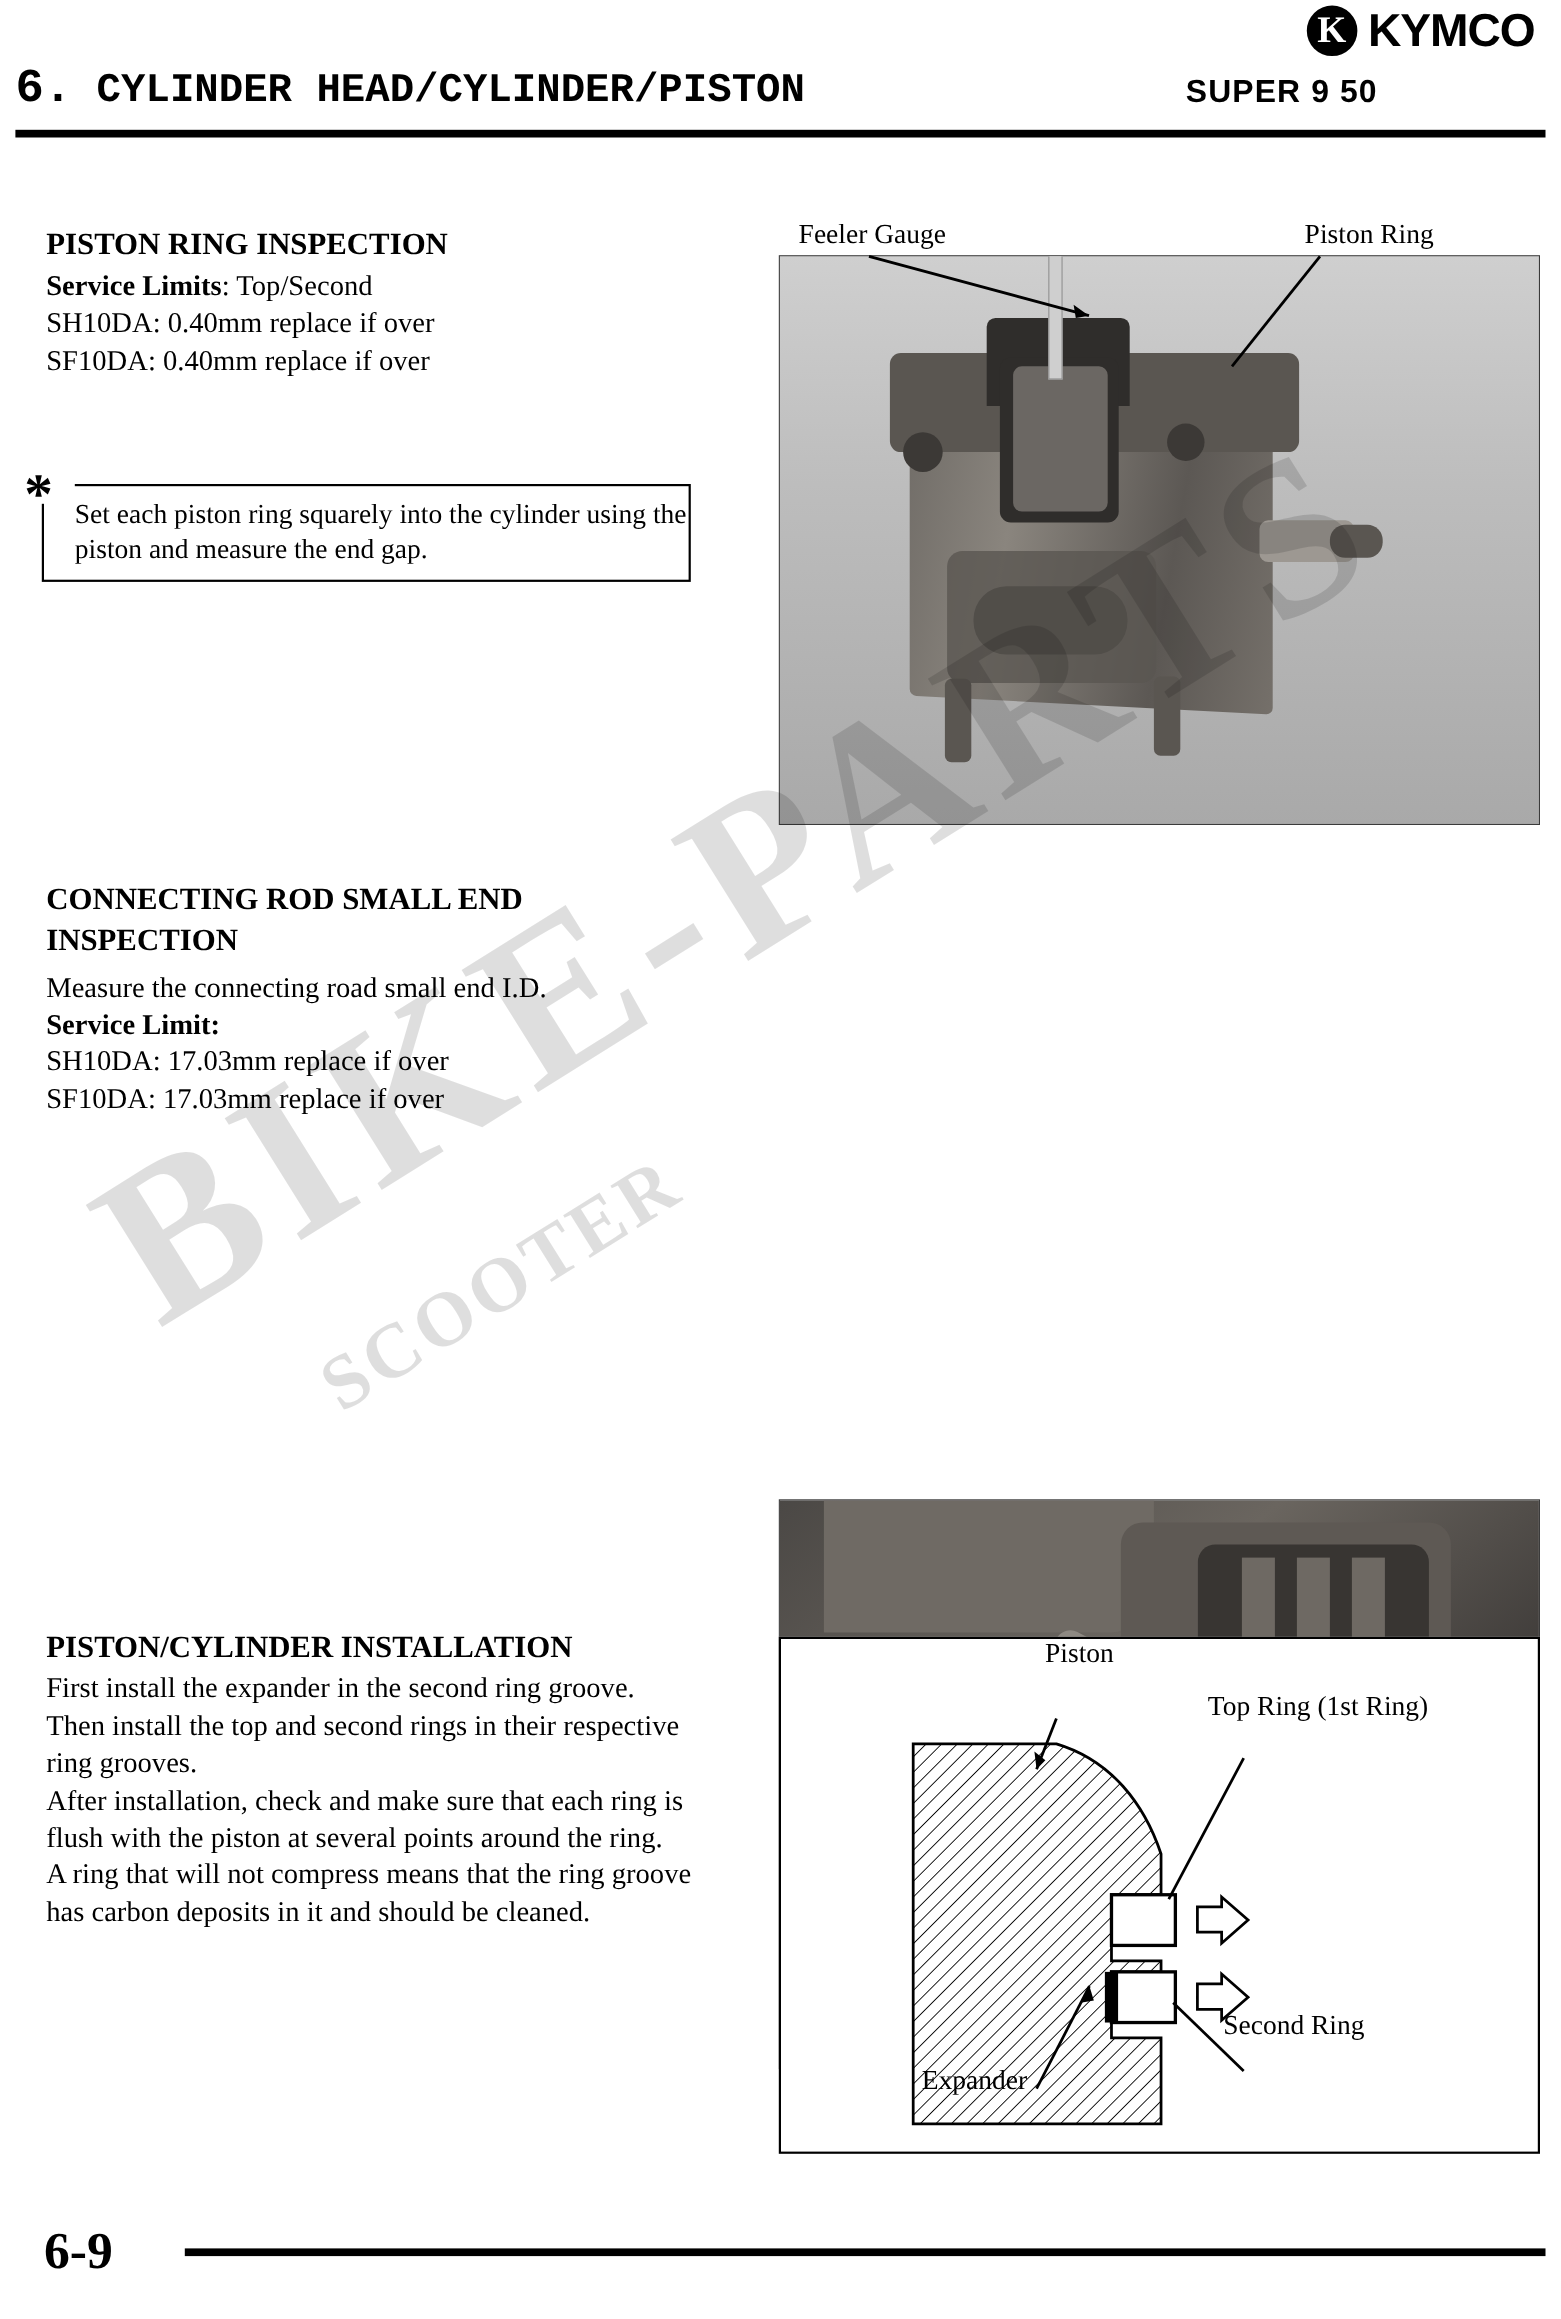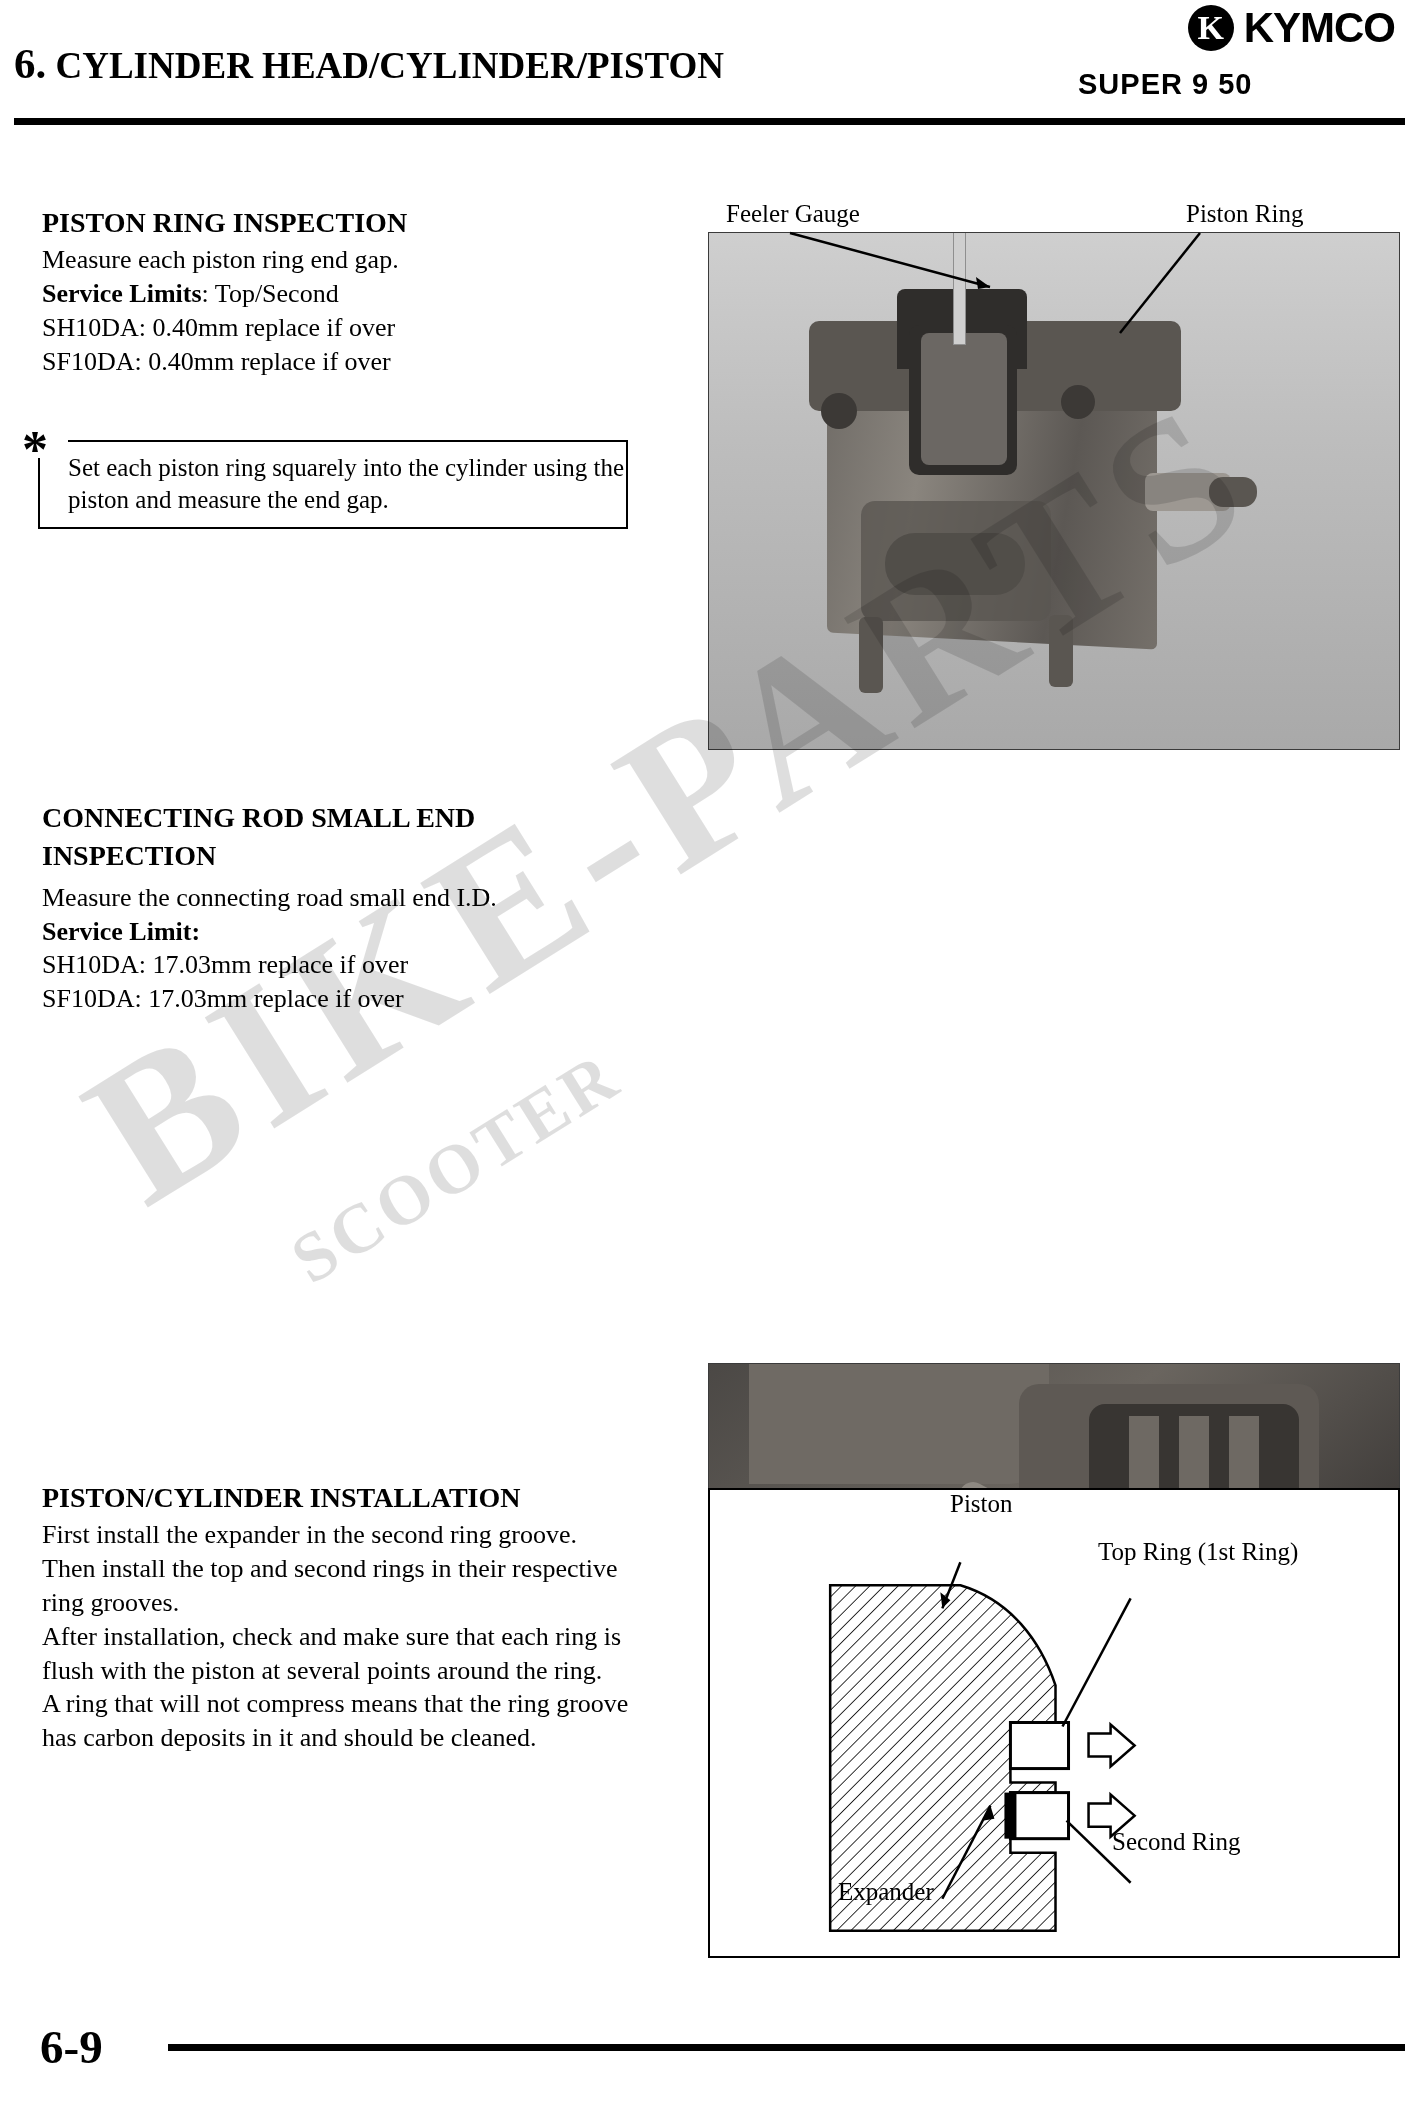--- a/index.html
+++ b/index.html
@@ -33,22 +33,22 @@
     font-weight: bold; font-size: 34px;
     display: flex; align-items: center; justify-content: center;
     line-height: 1;
   }
   #logo-text {
     font-family: "Liberation Sans", sans-serif;
     font-weight: bold; font-size: 42px; letter-spacing: -1px;
   }
   #chapter-title {
     position: absolute;
-    left: 14px; top: 39px;
-    font-family: Liberation Serif, serif;
+    left: 14px; top: 56px;
+    font-family: Liberation Mono, monospace;
     font-weight: bold;
     font-size: 37px;
     white-space: nowrap;
     text-align: right;
   }
   #chapter-title .num { font-size: 43px; }
   #model-label {
     position: absolute;
     left: 1078px; top: 68px;
     font-family: "Liberation Sans", sans-serif;
@@ -224,21 +224,20 @@
   <div id="header-rule"></div>
 </div>
 
 <div id="watermark">
   <div class="wm-text" id="wm-main">BIKE-PARTS</div>
   <div class="wm-text" id="wm-sub">SCOOTER</div>
 </div>
 
 <div class="text-col" style="top:205px;">
   <div class="sec-title">PISTON RING INSPECTION</div>
-  <div class="para">Measure each piston ring end gap.</div>
   <div class="para">
     <span class="bold-inline">Service Limits</span><span>: Top/Second</span>
   </div>
   <div class="para">SH10DA: 0.40mm replace if over</div>
   <div class="para">SF10DA: 0.40mm replace if over</div>
 </div>
 
 <div id="note-asterisk-mask"></div>
 <div id="note-asterisk">*</div>
 <div id="note-box">

